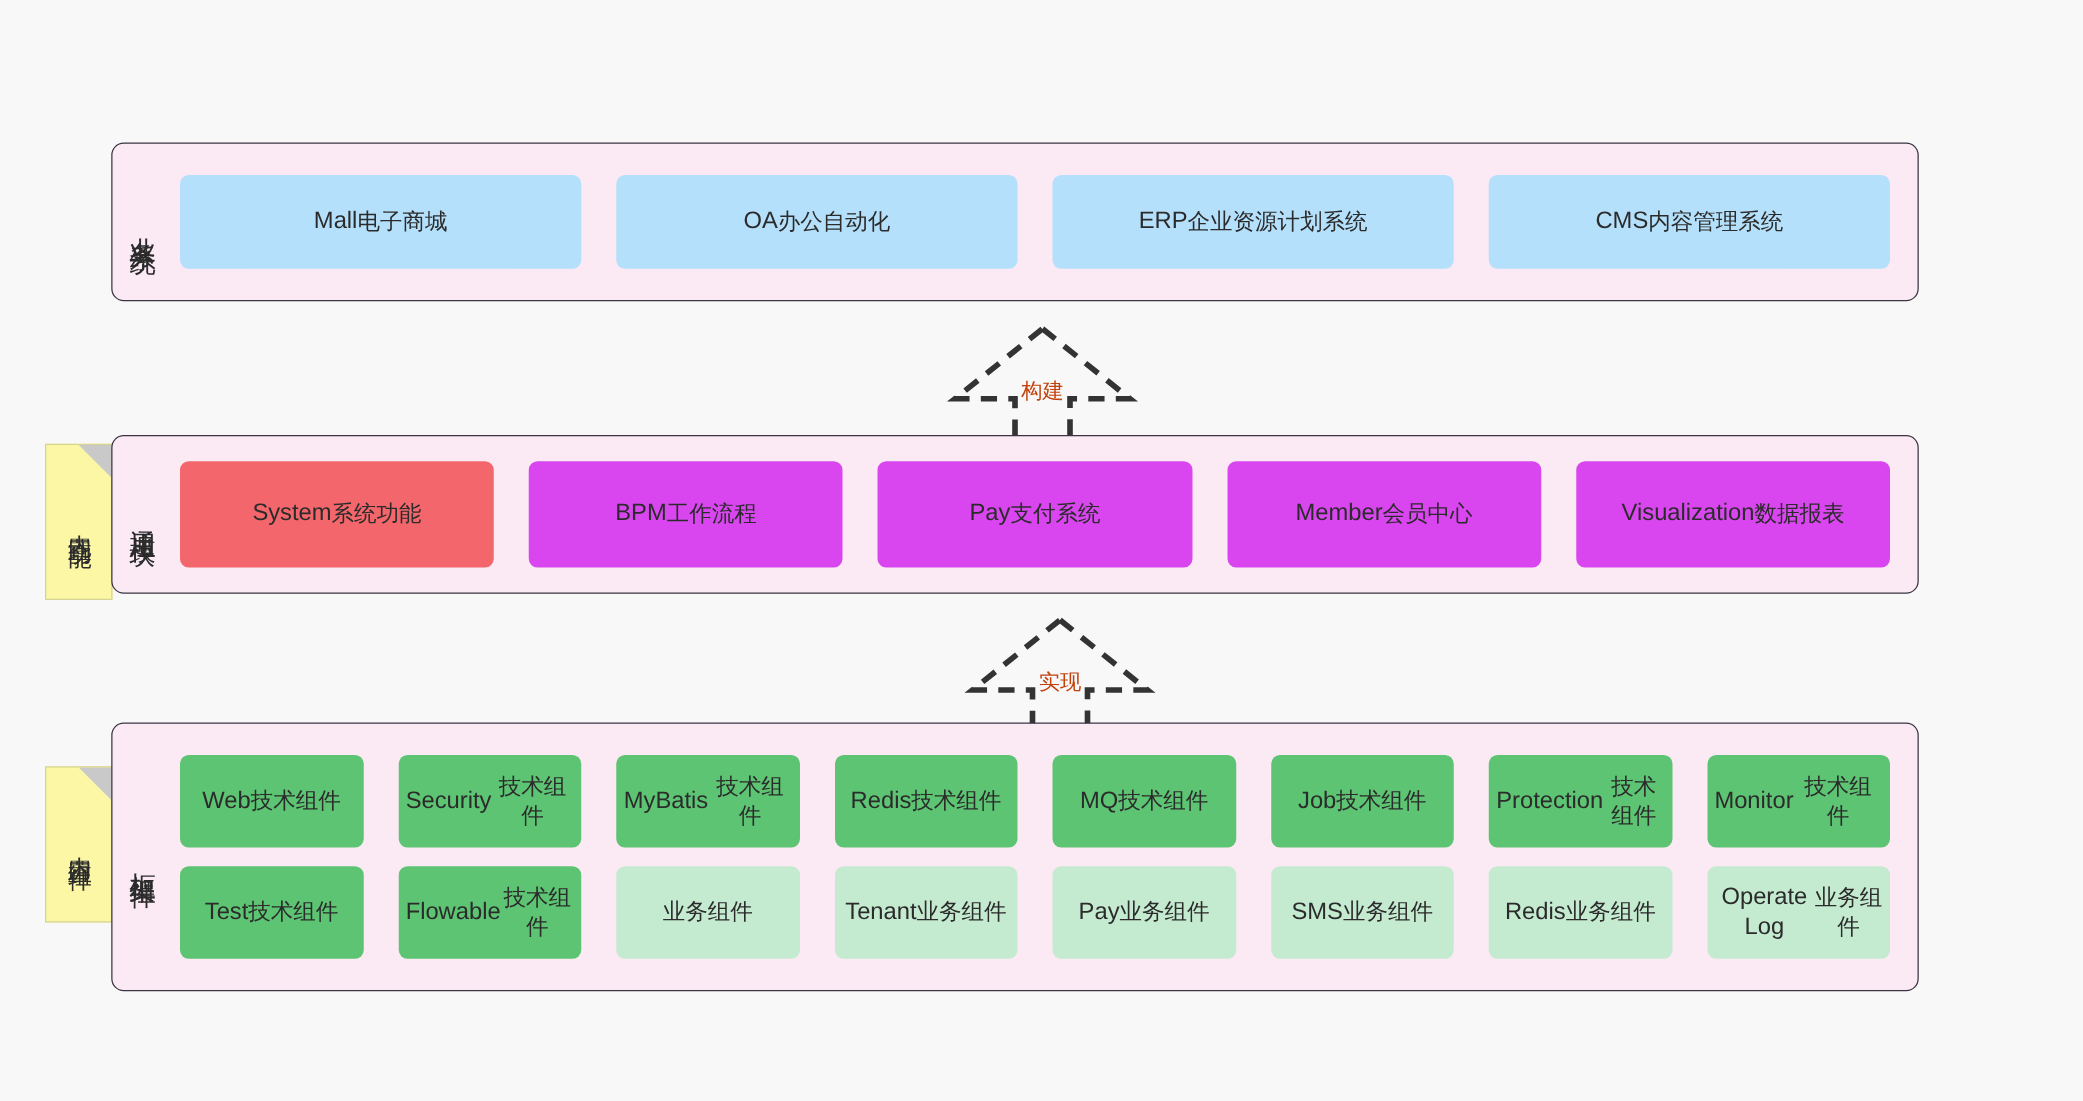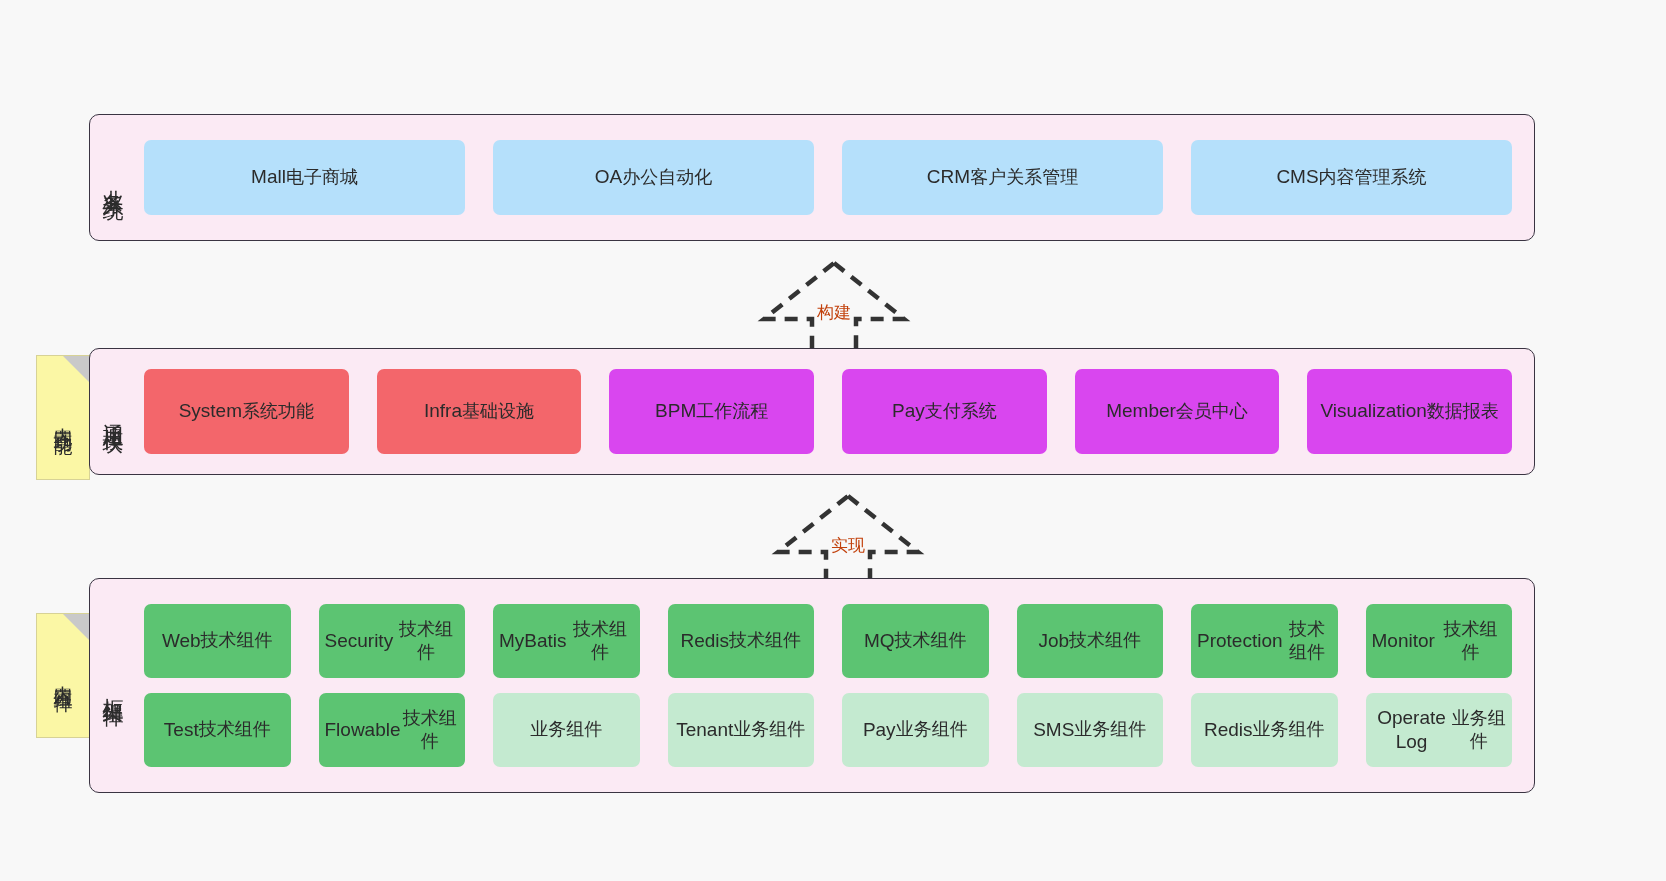--- a/index.html
+++ b/index.html
@@ -141,22 +141,22 @@
       <div class="row">
         <div class="card c-blue h-biz">
           <div class="t1">Mall</div>
           <div class="t2">电子商城</div>
         </div>
         <div class="card c-blue h-biz">
           <div class="t1">OA</div>
           <div class="t2">办公自动化</div>
         </div>
         <div class="card c-blue h-biz">
-          <div class="t1">CRM</div>
-          <div class="t2">客户关系管理</div>
+          <div class="t1">ERP</div>
+          <div class="t2">企业资源计划系统</div>
         </div>
         <div class="card c-blue h-biz">
           <div class="t1">CMS</div>
           <div class="t2">内容管理系统</div>
         </div>
       </div>
     </div>
   </div>
 
   <div class="connector" id="connector-build" style="left:754px; top:257px;">
@@ -174,24 +174,20 @@
   <div class="layer" id="layer-modules" style="left:89px; top:348px; width:1446px; height:127px;">
     <div class="layer-title">
       <span>通用模块</span>
     </div>
     <div class="layer-body">
       <div class="row">
         <div class="card c-red h-mod">
           <div class="t1">System</div>
           <div class="t2">系统功能</div>
         </div>
-        <div class="card c-red h-mod">
-          <div class="t1">Infra</div>
-          <div class="t2">基础设施</div>
-        </div>
         <div class="card c-pinklight h-mod">
           <div class="t1">BPM</div>
           <div class="t2">工作流程</div>
         </div>
         <div class="card c-pinklight h-mod">
           <div class="t1">Pay</div>
           <div class="t2">支付系统</div>
         </div>
         <div class="card c-pinklight h-mod">
           <div class="t1">Member</div>

